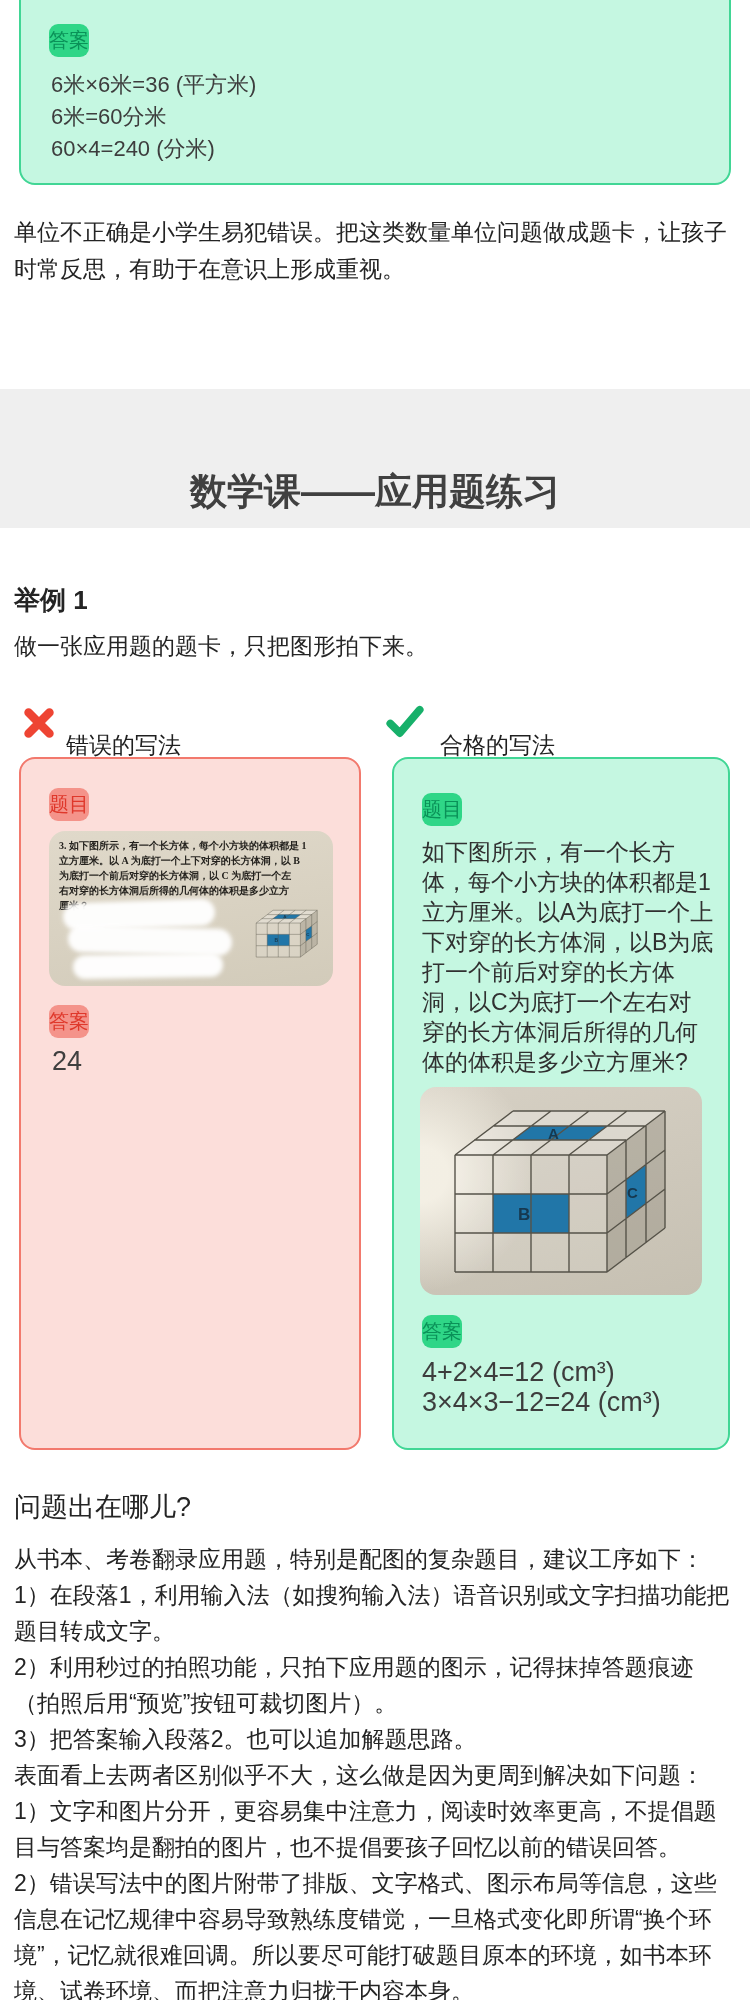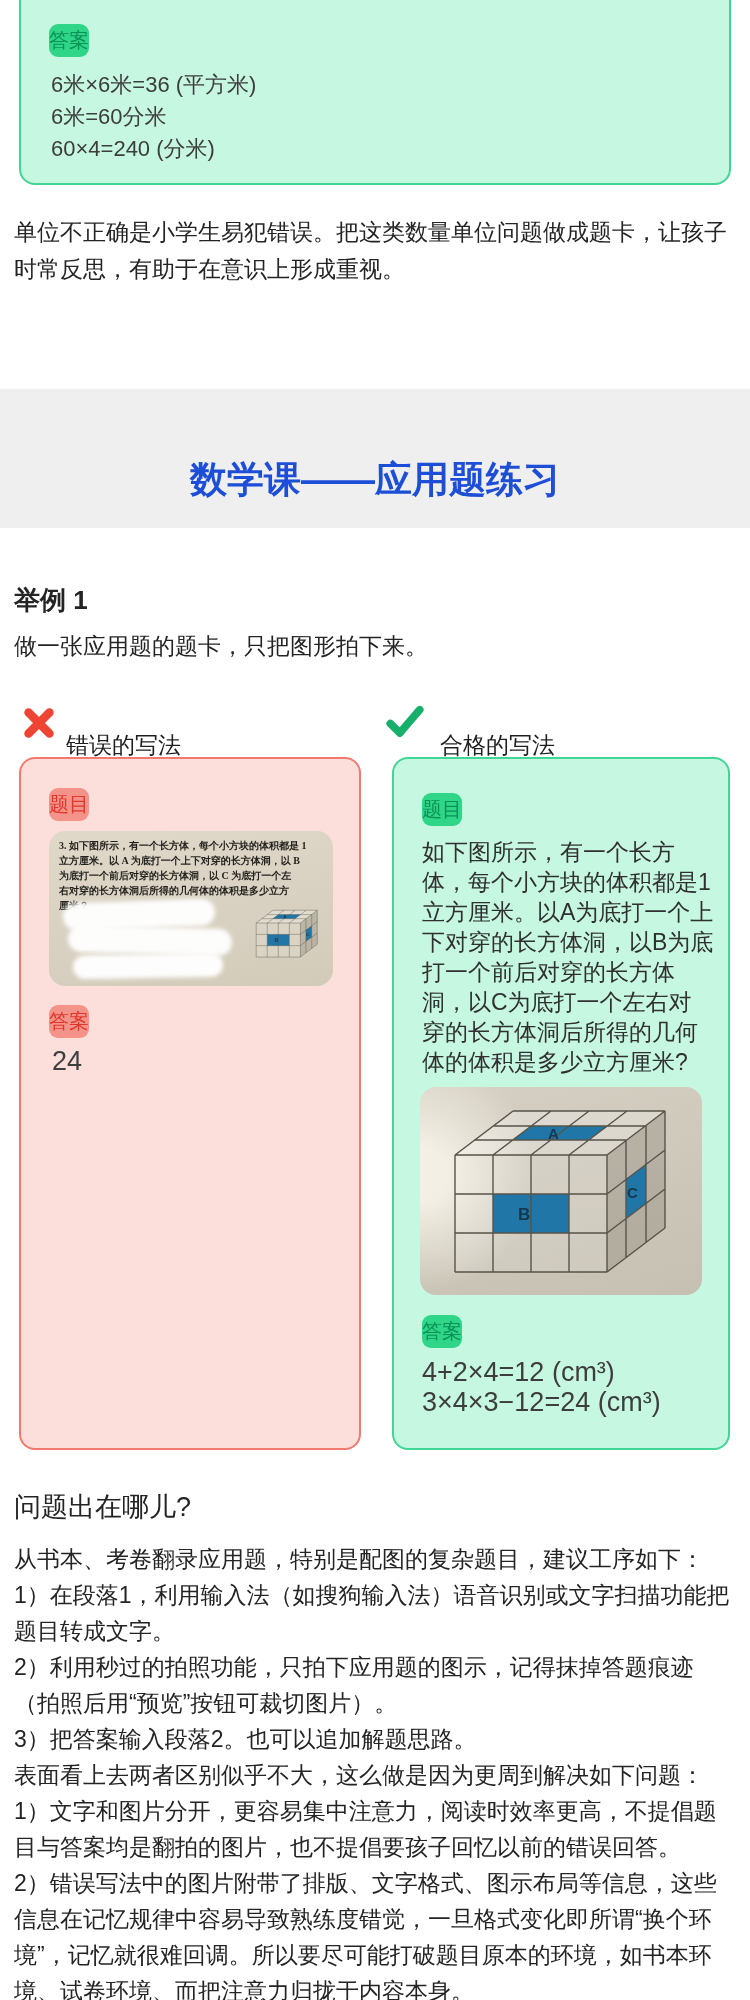--- a/index.html
+++ b/index.html
@@ -28,22 +28,22 @@
     font-size:22px;line-height:32px;color:#3d3d3d;
   }
   
   .intro{
     left:14px;top:214px;width:724px;
     font-size:23px;line-height:37px;color:#242424;
   }
   
   .banner{left:0;top:389px;width:750px;height:139px;background:#efefef;}
   .banner h1{
-    margin:0;padding-top:72px;text-align:center;
-    font-size:37px;line-height:38px;font-weight:700;color:#1d4ed8;
+    margin:12px;padding-top:72px;text-align:center;
+    font-size:37px;line-height:38px;font-weight:700;color:#404040;
   }
   
   .ex-heading{left:14px;top:583px;font-size:26px;font-weight:700;color:#242424;}
   .ex-desc{left:14px;top:631px;font-size:23px;color:#242424;}
   .method-icon{width:38px;height:38px;}
   .x-icon{left:20px;top:704px;}
   .check-icon{left:386px;top:702px;}
   .method-label{top:710px;font-size:23px;color:#1f1f1f;margin-top:20px;}
   .wrong-label{left:66px;}
   .good-label{left:440px;text-align:center;}

